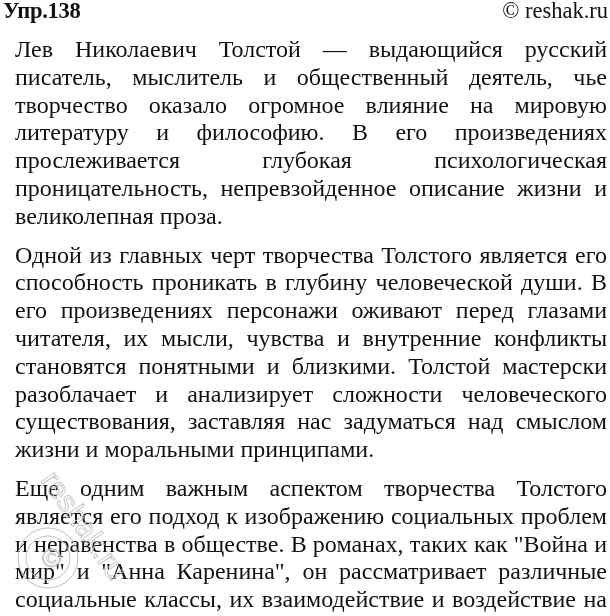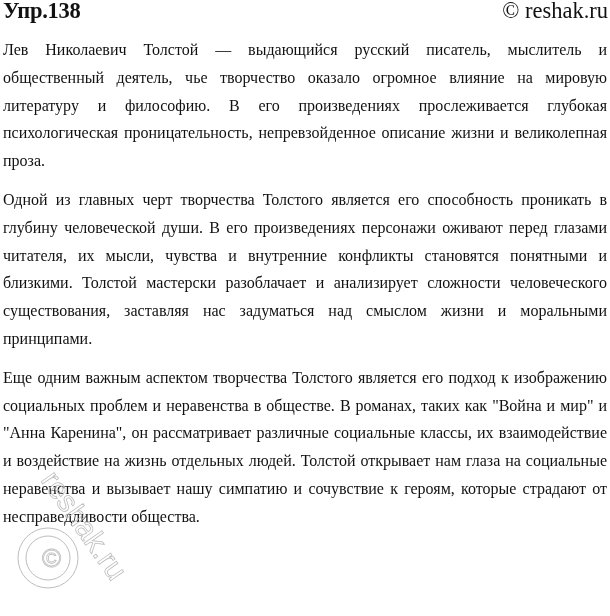--- a/index.html
+++ b/index.html
@@ -16,22 +16,22 @@
     font-weight: bold; font-size: 22.5px; letter-spacing: -0.3px;
   }
   .copyright {
     position: absolute; right: 2px; top: -2px;
     font-size: 22.5px;
   }
   .content {
     position: absolute; left: 3px; top: 36px; width: 604px;
   }
   .para {
-    margin: 0 0 11px 0;
-    font-size: 16px;
+    margin: 0 0 11px 12px;
+    font-size: 24px;
     line-height: 27.8px;
     text-align: justify;
     word-spacing: 0px;
   }
   .watermark {
     position: absolute; left: 10px; top: 470px; width: 150px; height: 150px;
     pointer-events: none;
   }
 </style>
 </head>

